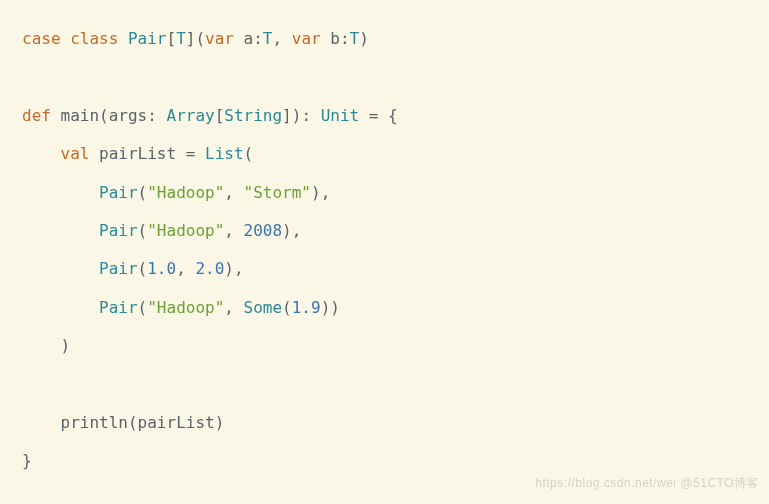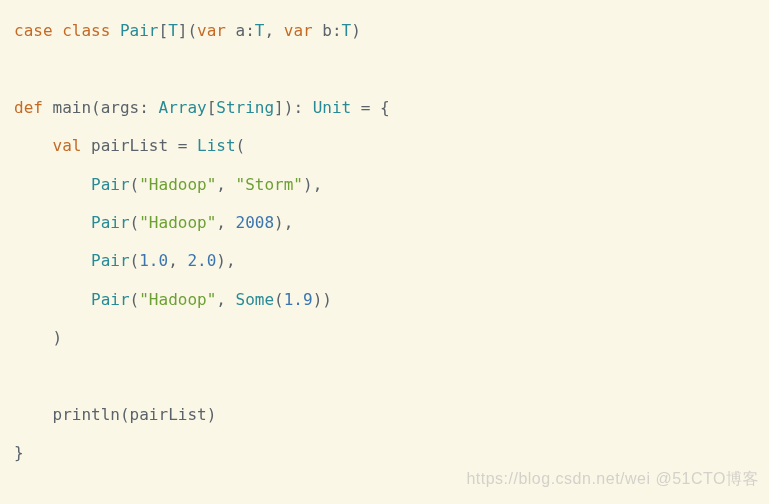--- a/index.html
+++ b/index.html
@@ -6,29 +6,29 @@
 body {
   width:769px; height:504px;
   background:#fbf7e6;
   font-family:"Consolas","Monaco","Courier New",monospace;
   font-size:16px;
   line-height:2.4;
   padding:8px 10px 0 10px;
   position:relative;
   overflow:hidden;
 }
-pre { margin:4px; white-space:pre; }
+pre { margin:12px; white-space:pre; }
 .kw   { color:#c56a25; }           
 .cls  { color:#278a96; }           
 .ident{ color:#5a636b; }           
 .str  { color:#6ca033; }           
 .num  { color:#3a75b0; }           
 .watermark {
   position:absolute; right:10px; bottom:6px;
-  font-family:sans-serif; font-size:16px;
+  font-family:sans-serif; font-size:12px;
   color:#b8b8b8; opacity:0.6; letter-spacing:0.5px;
 }
 </style>
 </head>
 <body>
 
 <pre><span><span class="kw">case class </span><span class="cls">Pair</span><span class="ident">[</span><span class="cls">T</span><span class="ident">](</span><span class="kw">var </span><span class="ident">a:</span><span class="cls">T</span><span class="ident">, </span><span class="kw">var </span><span class="ident">b:</span><span class="cls">T</span><span class="ident">)</span></span>
 <span></span>
 <span><span class="kw">def </span><span class="ident">main(args: </span><span class="cls">Array</span><span class="ident">[</span><span class="cls">String</span><span class="ident">]): </span><span class="cls">Unit</span><span class="ident"> = {</span></span>
 <span><span class="ident">    </span><span class="kw">val </span><span class="ident">pairList = </span><span class="cls">List</span><span class="ident">(</span></span>

